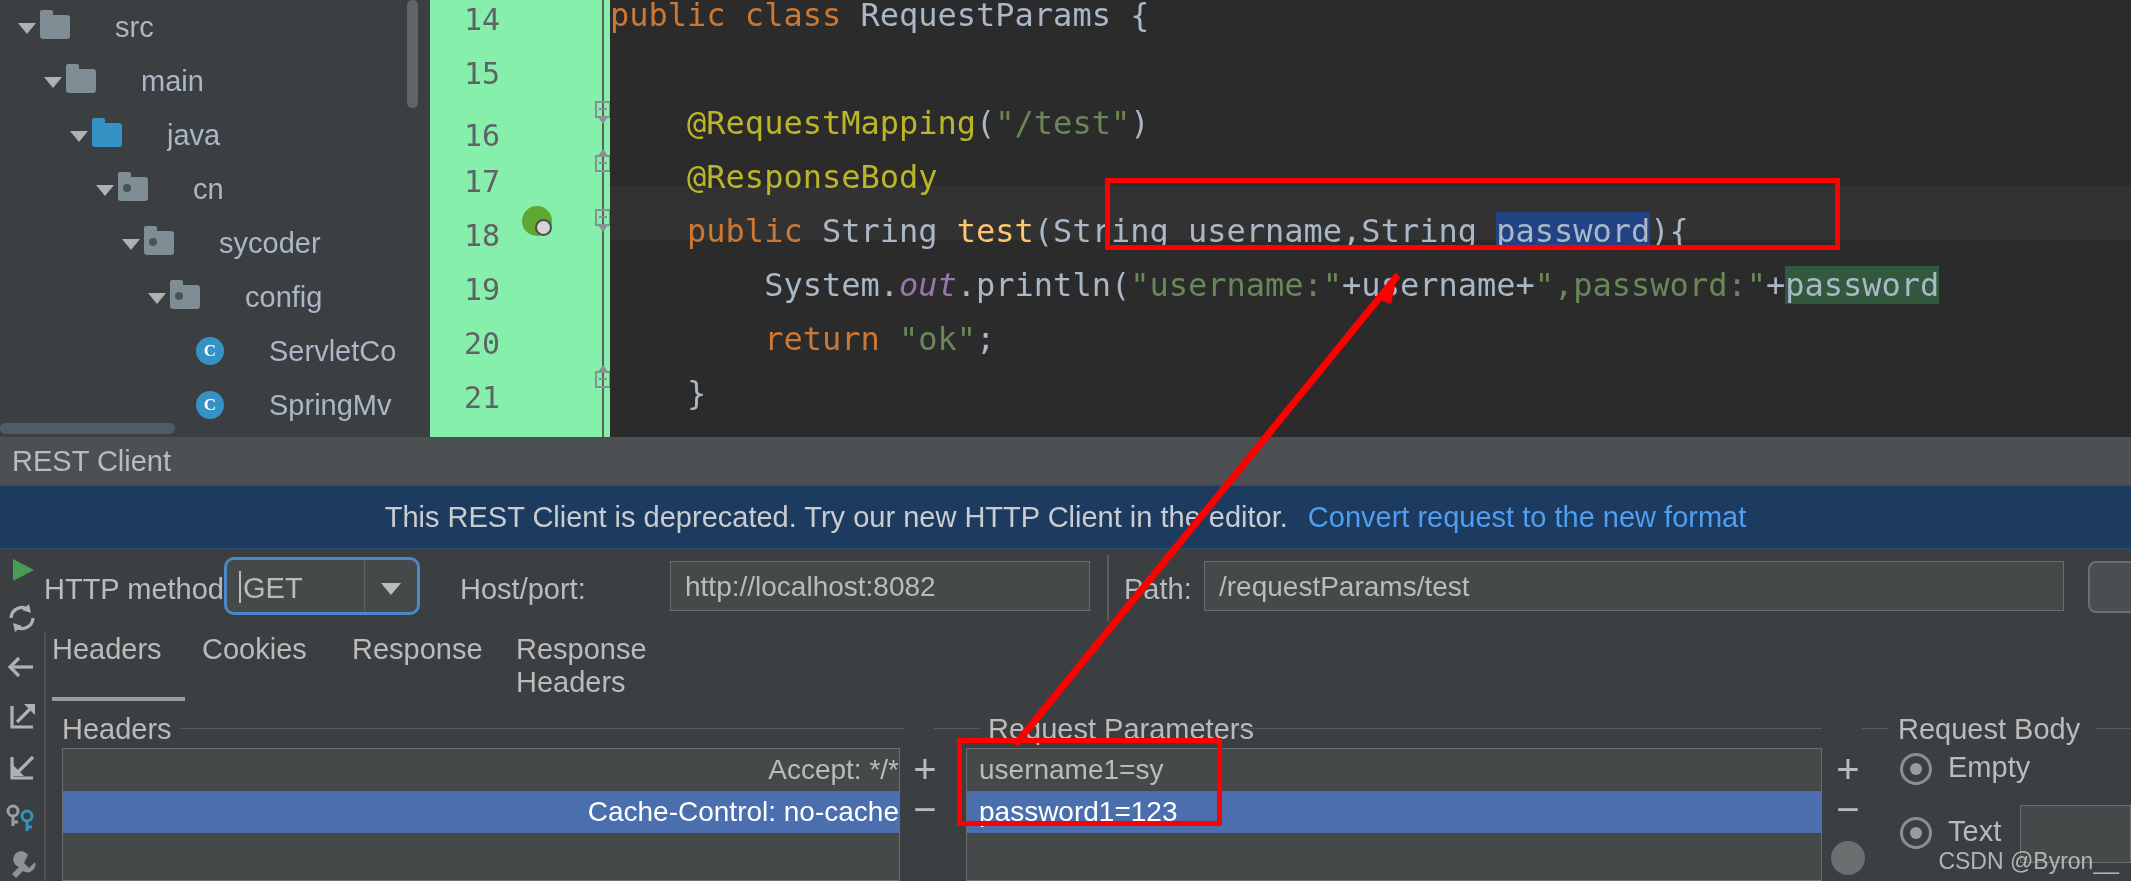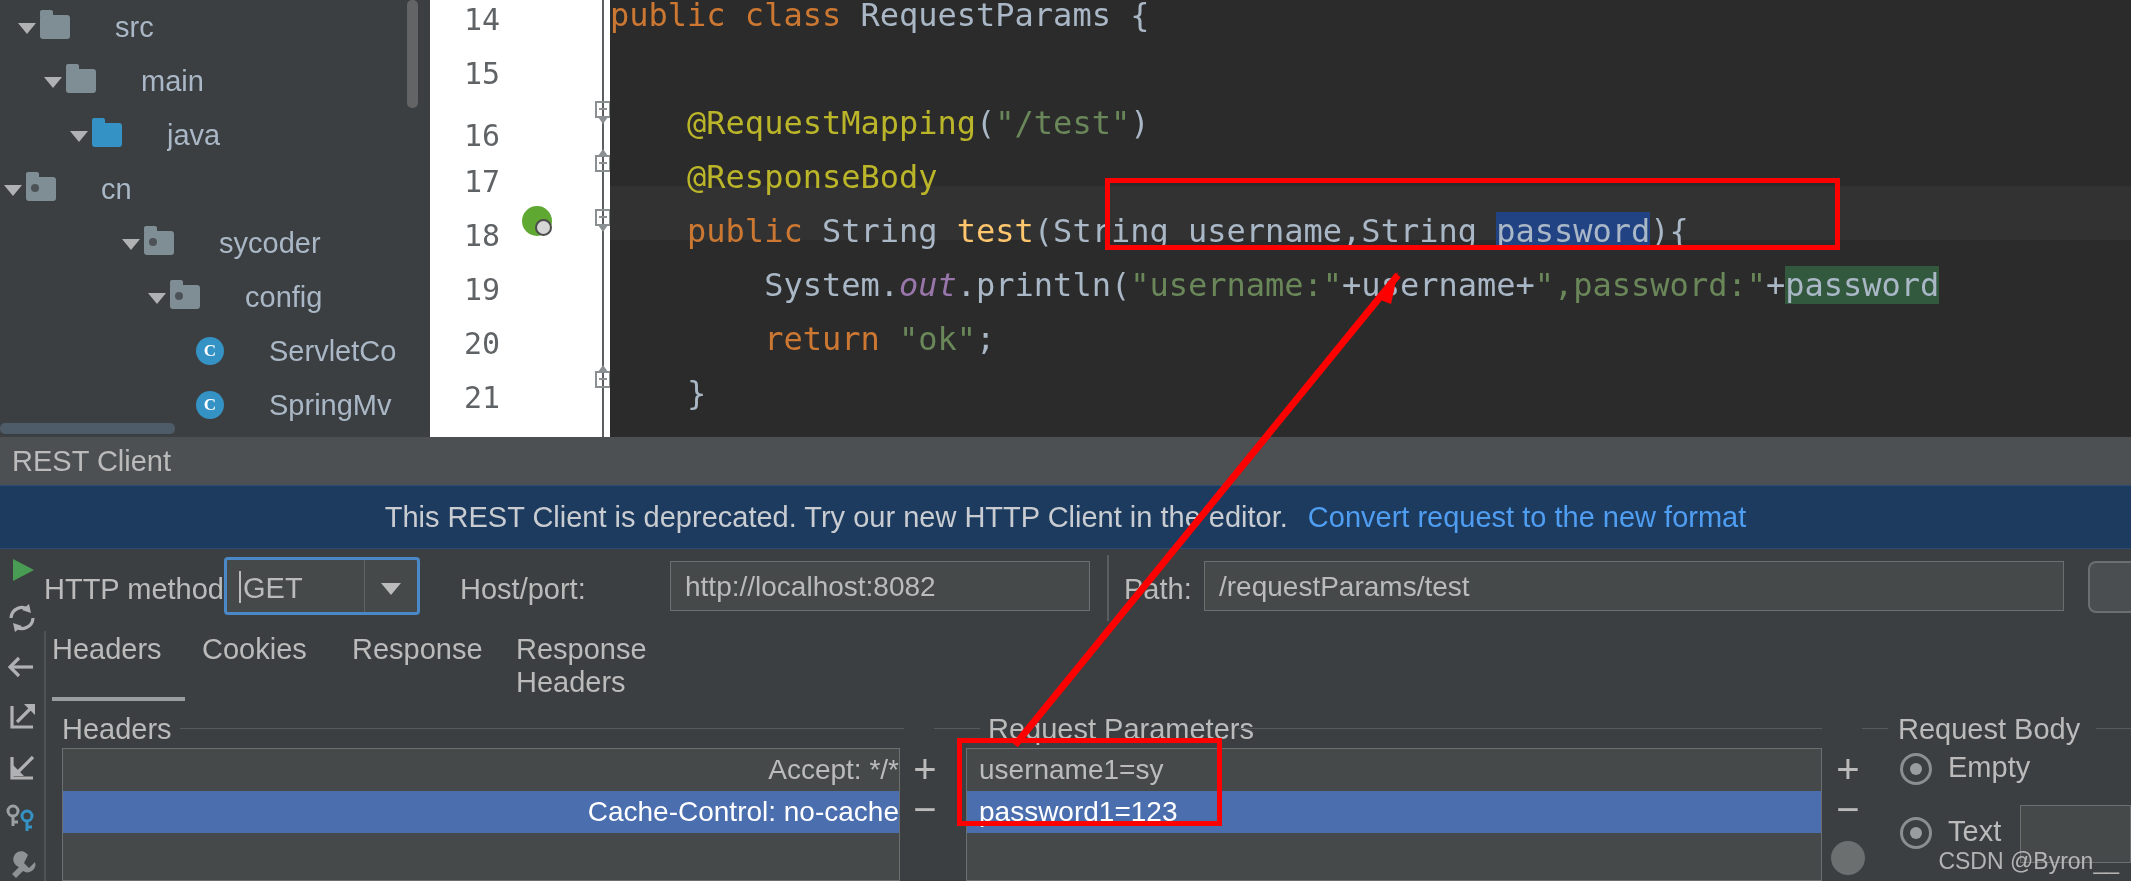--- a/index.html
+++ b/index.html
@@ -65,21 +65,21 @@
     background: #626466; border-radius: 5px;
   }
   .tree-hscroll {
     position: absolute; left: 0px; bottom: 3px; width: 175px; height: 11px;
     background: #4e5b68; border-radius: 5px;
   }
 
   
   .gutter {
     position: absolute; left: 430px; top: 0; width: 180px; height: 437px;
-    background: #ffffff;
+    background: #86efac;
   }
   .gutter-num {
     position: absolute; right: 110px; color: #606366; font-size: 30px;
     font-family: "DejaVu Sans Mono", monospace; text-align: right; width: 90px;
   }
   .fold-line {
     position: absolute; left: 172px; top: 0; width: 2px; height: 437px;
     background: #5c5f61;
   }
   .fold-mark {
@@ -169,21 +169,21 @@
 
   
   .form-row {
     position: absolute; left: 44px; top: 70px; width: 2087px; height: 74px;
   }
   .lbl {
     position: absolute; color: #bbbbbb; font-size: 29px; top: 18px;
   }
   .combo {
     position: absolute; top: 2px; height: 58px; width: 196px;
-    background: #45494a; border: 3px solid #4a88c7; border-radius: 4px;
+    background: #45494a; border: 3px solid #4a88c7; border-radius: 10px;
     box-sizing: border-box;
   }
   .combo .val {
     position: absolute; left: 16px; top: 12px; color: #bbbbbb; font-size: 29px;
   }
   .combo .caret-cell {
     position: absolute; right: 0; top: 0; width: 52px; height: 52px;
     border-left: 1px solid #5e6364;
   }
   .combo .caret {
@@ -299,21 +299,21 @@
           <div class="tree-row" style="padding-left: 40px;">
             <span class="tree-arrow open"></span>
             <span class="ic-folder"></span>
             <span class="tree-label">main</span>
           </div>
           <div class="tree-row" style="padding-left: 66px;">
             <span class="tree-arrow open"></span>
             <span class="ic-folder blue"></span>
             <span class="tree-label">java</span>
           </div>
-          <div class="tree-row" style="">
+          <div class="tree-row" style="padding-left: 92px;">
             <span class="tree-arrow open"></span>
             <span class="ic-folder pkg"></span>
             <span class="tree-label">cn</span>
           </div>
           <div class="tree-row" style="padding-left: 118px;">
             <span class="tree-arrow open"></span>
             <span class="ic-folder pkg"></span>
             <span class="tree-label">sycoder</span>
           </div>
           <div class="tree-row" style="padding-left: 144px;">

